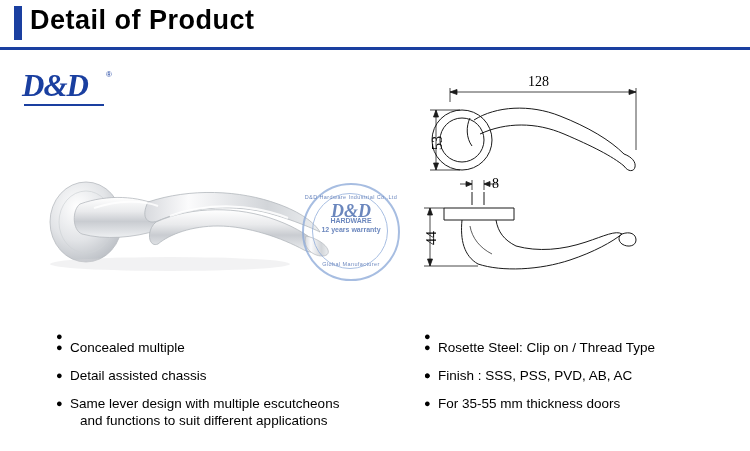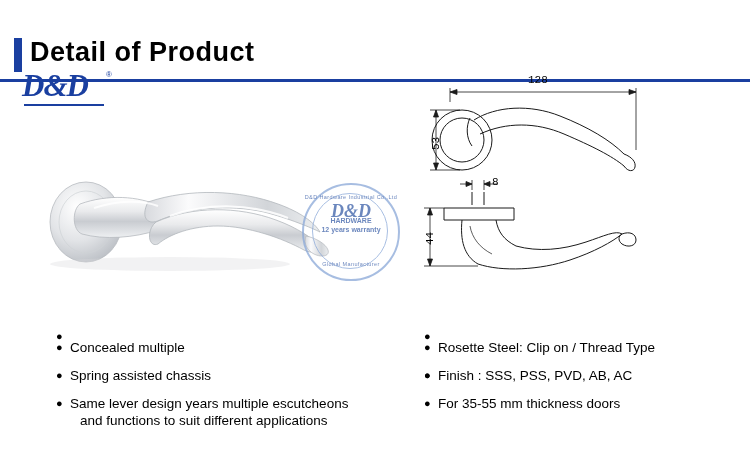--- a/index.html
+++ b/index.html
@@ -24,21 +24,20 @@
 
   
   .header {
     position: absolute;
     left: 0;
     top: 0;
     width: 750px;
     height: 48px;
     background: #ffffff;
     box-sizing: border-box;
-    margin-top: 32px;
   }
   .header-accent {
     position: absolute;
     left: 14px;
     top: 6px;
     width: 8px;
     height: 34px;
     background: #1a3fa0;
   }
   .header-title {
@@ -157,23 +156,23 @@
   
   .drawings {
     position: absolute;
     left: 410px;
     top: 80px;
     width: 330px;
     height: 225px;
   }
   .dim-label {
     position: absolute;
-    font-size: 11px;
+    font-size: 14px;
     color: #000;
-    font-family: Liberation Mono, monospace;
+    font-family: Liberation Serif, serif;
   }
   .dim-label.vert {
     transform: rotate(-90deg);
     transform-origin: left top;
   }
 
   
   .specs-left {
     position: absolute;
     left: 56px;
@@ -344,25 +343,25 @@
   <div class="specs-left">
     <div class="spec-item">
       <span class="bullet">●</span>
     </div>
     <div class="spec-item">
       <span class="bullet">●</span>
       <span>Concealed multiple</span>
     </div>
     <div class="spec-item">
       <span class="bullet">●</span>
-      <span>Spring assisted chassis</span>
-    </div>
-    <div class="spec-item">
-      <span class="bullet">●</span>
-      <span>Same lever design years multiple escutcheons</span>
+      <span>Detail assisted chassis</span>
+    </div>
+    <div class="spec-item">
+      <span class="bullet">●</span>
+      <span>Same lever design with multiple escutcheons</span>
       <span class="cont">and functions to suit different applications</span>
     </div>
   </div>
 
   <div class="specs-right">
     <div class="spec-item">
       <span class="bullet">●</span>
     </div>
     <div class="spec-item">
       <span class="bullet">●</span>

